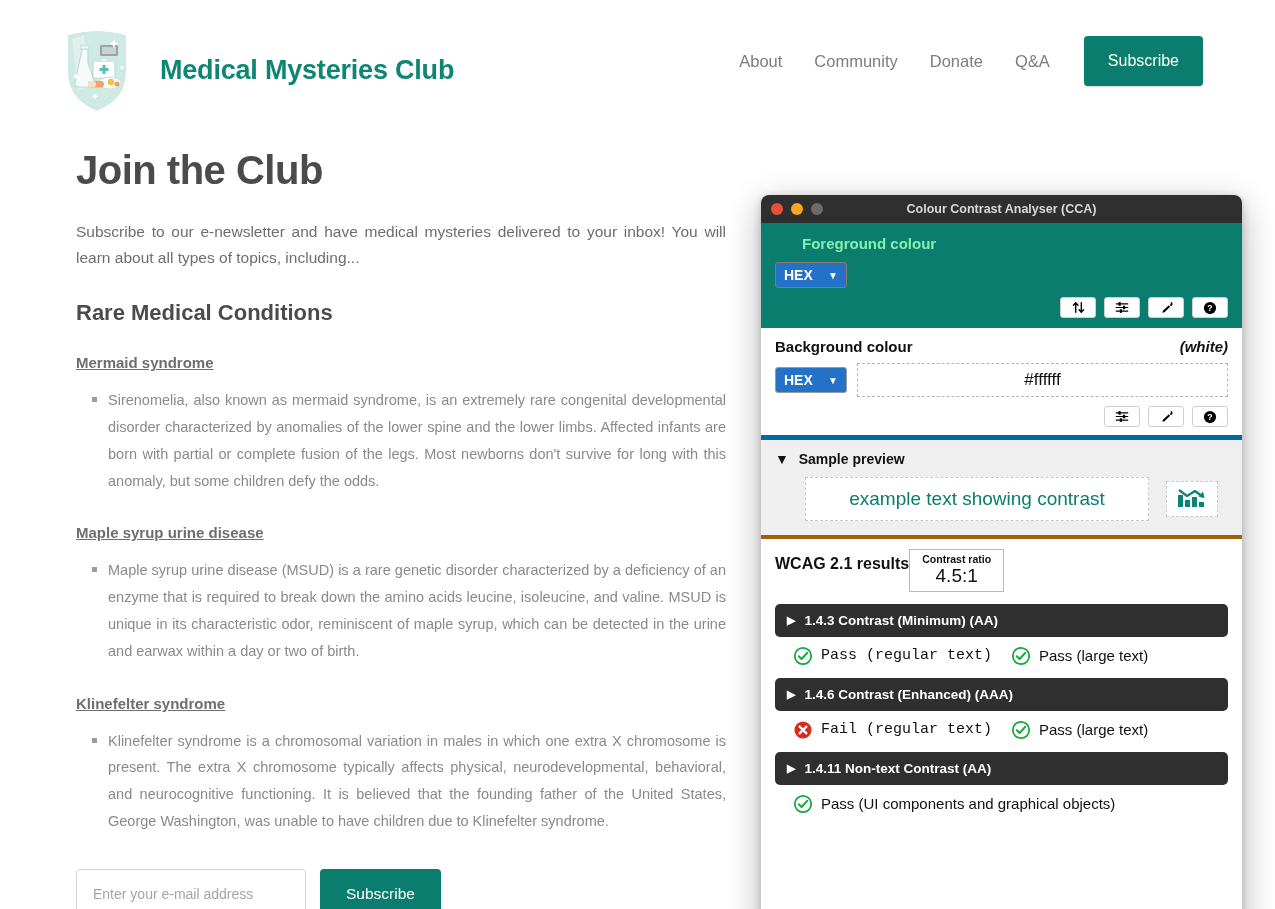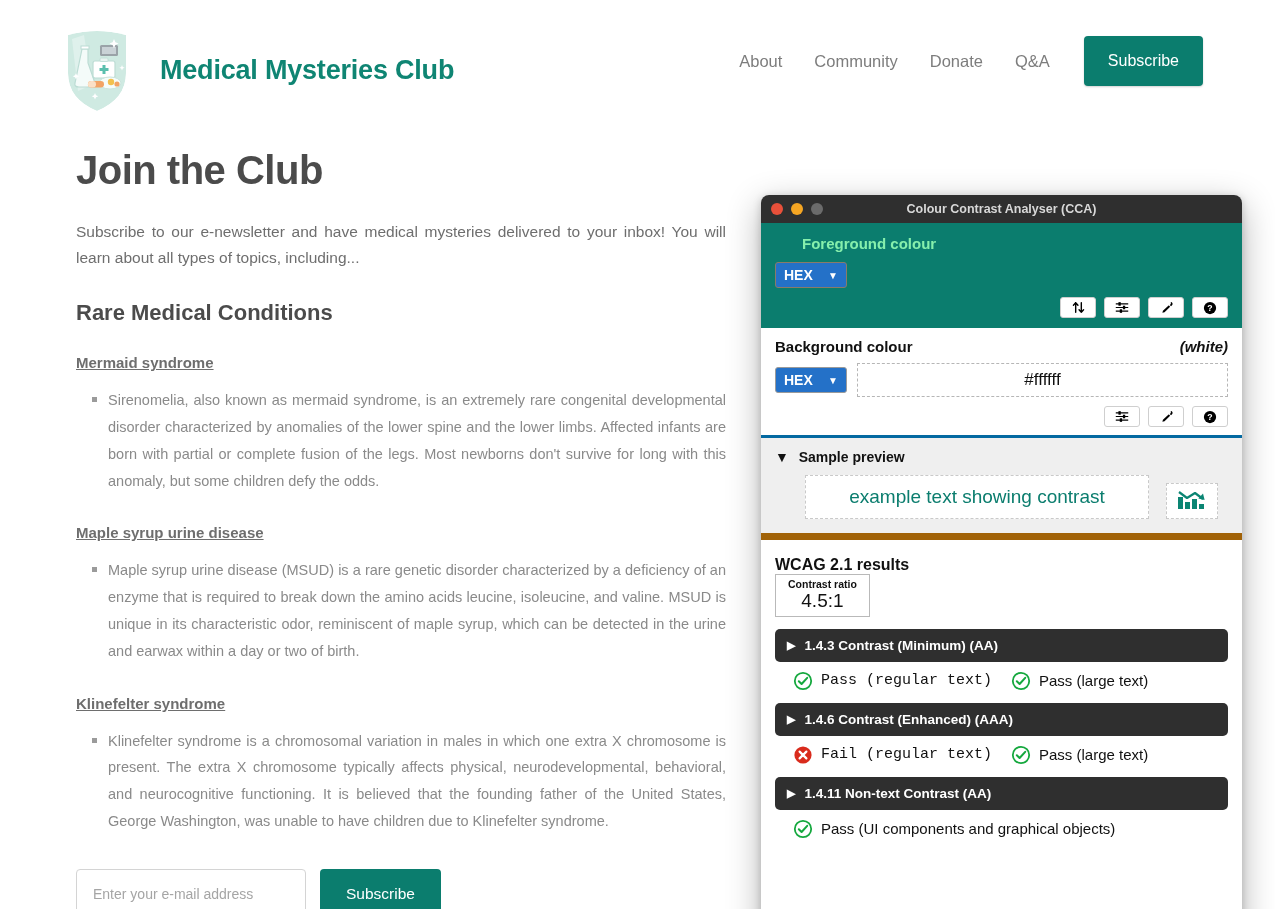--- a/index.html
+++ b/index.html
@@ -110,44 +110,44 @@
   .hex-field {
     flex:1; border:1px dashed rgba(255,255,255,.85); padding:6px 8px;
     text-align:center; color:#fff; font-size:17px; background:transparent;
   }
   .icon-row { display:flex; justify-content:flex-end; gap:8px; margin-top:9px; }
   .mini-btn {
     width:36px; height:21px; background:#fff; border:1px solid #cfcfcf; border-radius:3px;
     display:flex; align-items:center; justify-content:center; cursor:pointer;
   }
 
-  .bg-panel { background:#fff; padding:10px 14px 8px 14px; border-bottom:3px solid #0369a1; }
+  .bg-panel { background:#fff; padding:10px 14px 8px 14px; border-bottom:5px solid #0369a1; }
   .bg-head { display:flex; align-items:baseline; justify-content:space-between; }
   .bg-label { color:#111; font-size:15px; font-weight:bold; }
   .bg-note { color:#111; font-size:15px; font-style:italic; font-weight:bold; }
   .hex-select.dark { border:1px solid #9a9a9a; }
   .hex-field.dark {
     border:1px dashed #b6b6b6; color:#111;
   }
 
-  .preview-panel { background:#efefef; padding:11px 24px 14px 14px; border-bottom:7px solid #a16207; }
+  .preview-panel { background:#efefef; padding:11px 24px 14px 14px; border-bottom:4px solid #a16207; }
   .preview-head { font-size:14px; font-weight:bold; color:#111; margin-bottom:10px; }
-  .preview-row { display:flex; align-items:flex-end; gap:17px; padding-left:30px; }
+  .preview-row { display:flex; align-items:center; gap:17px; padding-left:30px; }
   .sample-box {
     flex:1; background:#fff; border:1px dashed #c9c9c9;
     display:flex; align-items:center; justify-content:center;
     color:#0b7d6e; font-size:19px; padding:10px 6px;
   }
   .sample-graphic {
     width:52px; background:#fff; border:1px dashed #c9c9c9;
     display:flex; align-items:center; justify-content:center;
   }
 
   .results-panel { background:#fff; padding:10px 14px 14px 14px; }
-  .results-head { display:flex; align-items:flex-start; justify-content:flex-start;flex-direction:column; }
+  .results-head { display:flex; align-items:flex-start; justify-content:flex-start; }
   .results-title { font-size:16px; font-weight:bold; color:#111; padding-top:6px; }
   .ratio-box {
     border:1px solid #b9b9b9; padding:3px 12px 4px 12px; text-align:center; min-width:92px;
   }
   .ratio-label { font-size:10.5px; font-weight:bold; color:#111; }
   .ratio-value { font-size:19px; color:#111; line-height:1.15; }
 
   .crit-bar {
     background:#2f2f2f; color:#fff; border-radius:5px; padding:9px 12px;
     font-size:13.5px; font-weight:bold; margin-top:12px;

